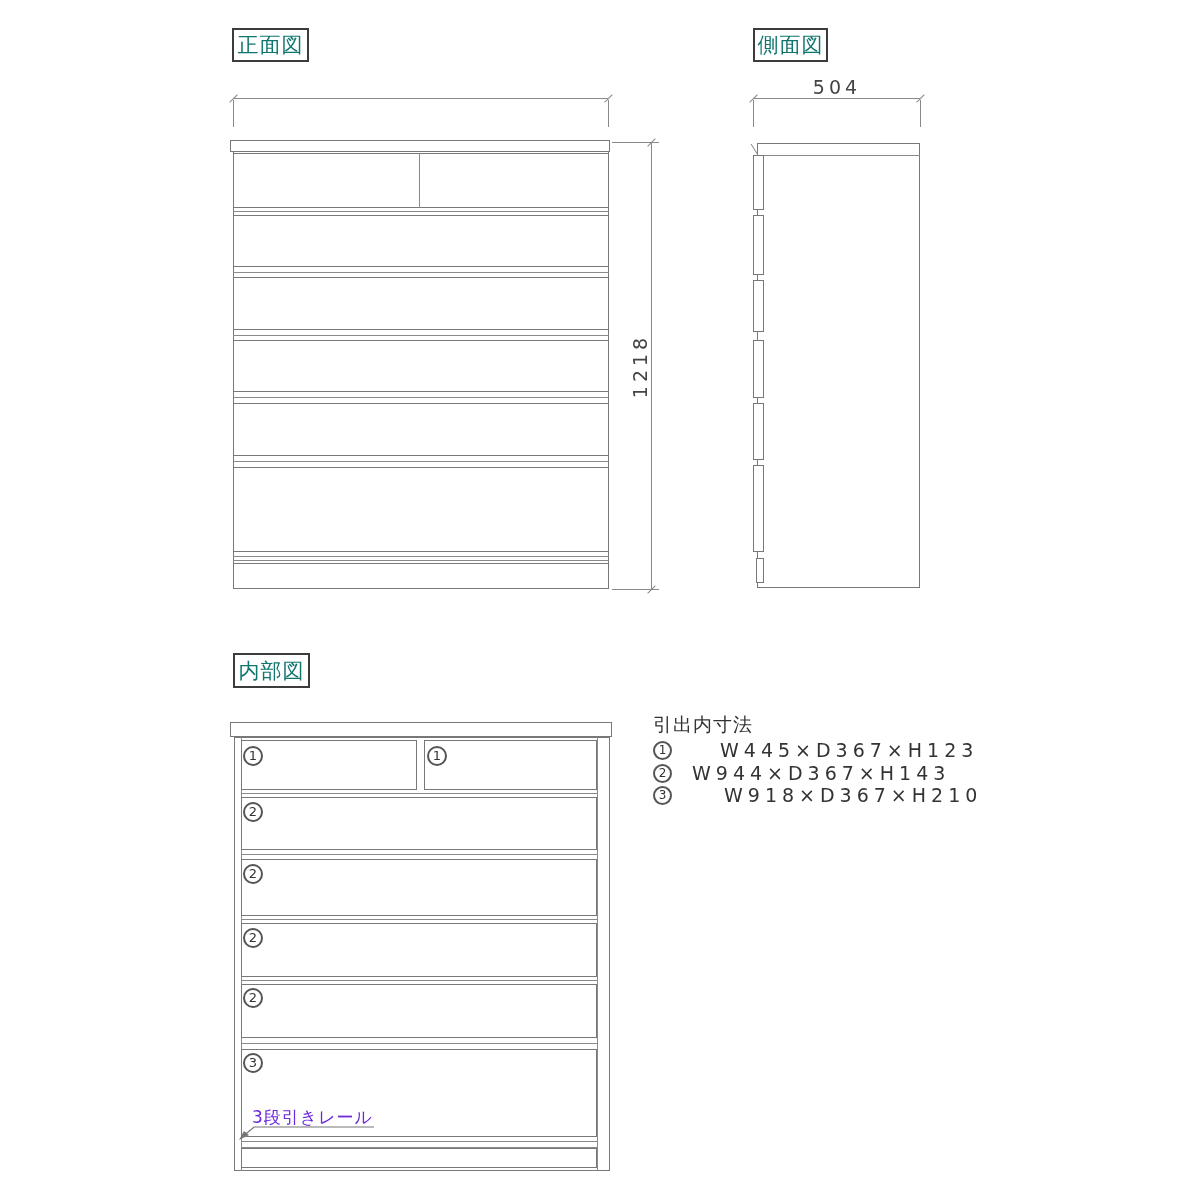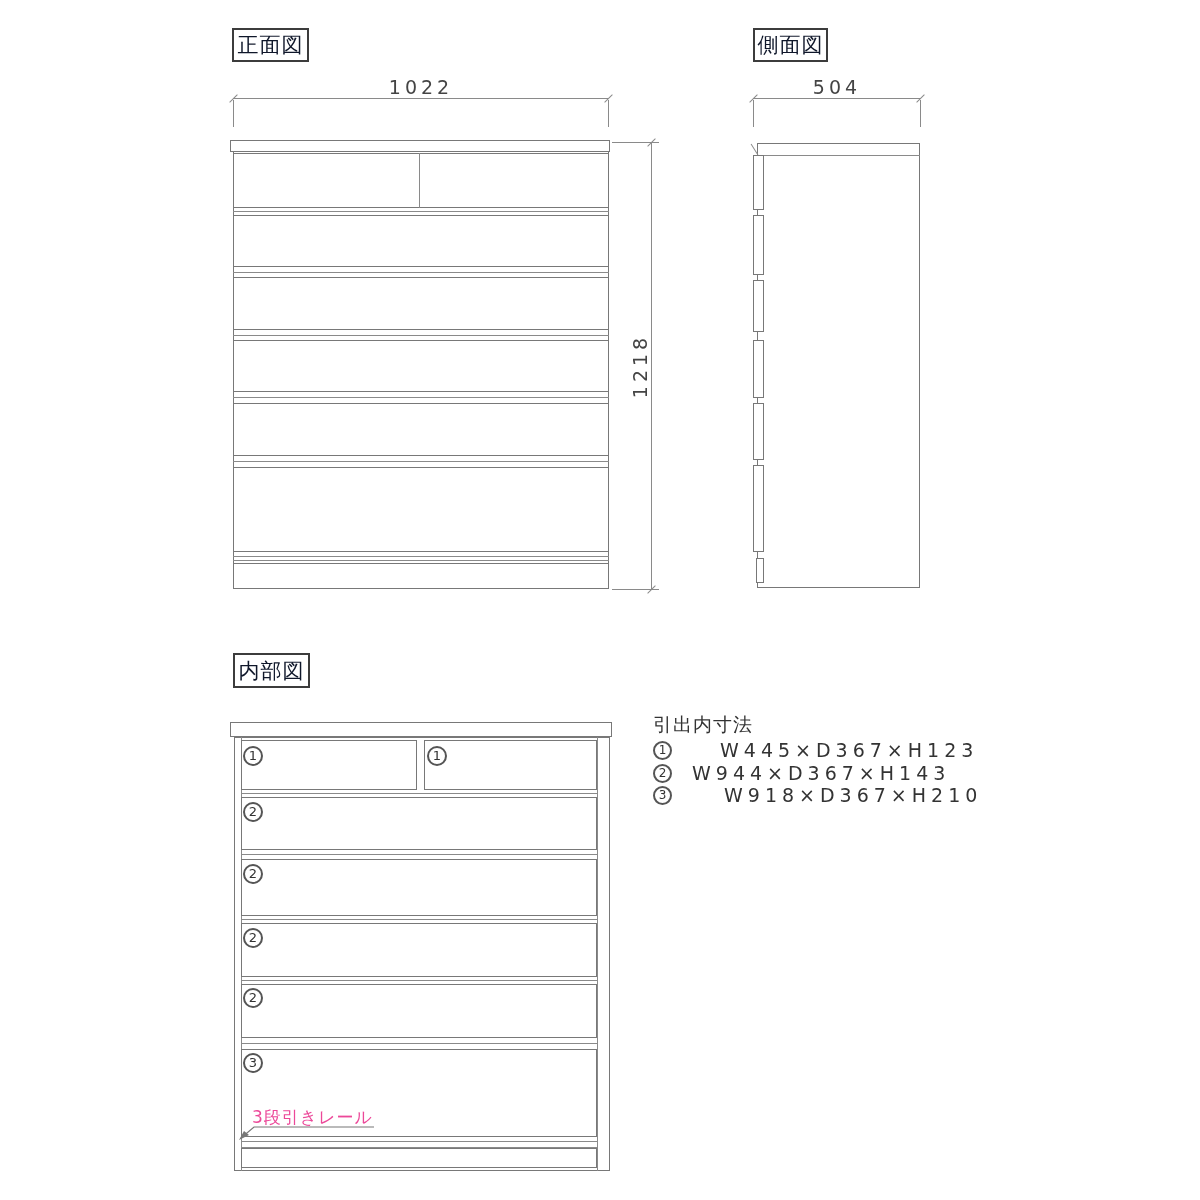--- a/index.html
+++ b/index.html
@@ -6,42 +6,41 @@
   .canvas{
     position:relative;width:1200px;height:1200px;background:#fff;overflow:hidden;
     font-family:"DejaVu Sans","Liberation Sans",sans-serif;color:#333;
   }
   
   .bx{position:absolute;border:1px solid #787878;background:#fff;box-sizing:border-box;}
   .hl{position:absolute;height:1px;background:#8a8a8a;}
   .vl{position:absolute;width:1px;background:#8a8a8a;}
   .lb{position:absolute;border:2px solid #3c3c3c;background:#fff;box-sizing:border-box;
       display:flex;align-items:center;justify-content:center;
-      font-size:21px;font-weight:500;color:#0f172a;letter-spacing:1px;}
+      font-size:21px;font-weight:500;color:#0f766e;letter-spacing:1px;}
   .dt{position:absolute;font-size:19px;color:#444;letter-spacing:4px;text-align:center;}
   .slash{position:absolute;width:11px;height:1px;background:#8a8a8a;transform:rotate(-45deg);}
   .cn{position:absolute;width:20px;height:20px;border:2px solid #555;border-radius:50%;
       box-sizing:border-box;font-size:13px;line-height:16px;text-align:center;color:#333;background:#fff;}
   .cns{position:absolute;width:19px;height:19px;border:2px solid #555;border-radius:50%;
       box-sizing:border-box;font-size:12px;line-height:15px;text-align:center;color:#333;background:#fff;}
   .spec-dims{position:absolute;font-size:19px;color:#333;letter-spacing:5px;white-space:nowrap;}
-  .note{position:absolute;font-size:17px;color:#ec4899;letter-spacing:1px;white-space:nowrap;}
+  .note{position:absolute;font-size:17px;color:#6d28d9;letter-spacing:1px;white-space:nowrap;}
   .spec-title{position:absolute;font-size:19px;color:#333;letter-spacing:1px;}
   svg{position:absolute;overflow:visible;}
 </style>
 </head>
 <body>
 
 <div class="canvas">
 
   <div class="lb" style="left:232px;top:28px;width:77px;height:34px">
     <span>正面図</span>
   </div>
 
-  <div class="dt" style="left:233px;top:76px;width:376px">1022</div>
   <div class="hl" style="left:233px;top:98px;width:375px"></div>
   <div class="vl" style="left:233px;top:100px;height:27px"></div>
   <div class="vl" style="left:608px;top:100px;height:27px"></div>
   <div class="slash" style="left:228px;top:98px"></div>
   <div class="slash" style="left:603px;top:98px"></div>
 
   <div>
     <div class="bx" style="left:230px;top:140px;width:380px;height:12px"></div>
     <div class="bx" style="left:233px;top:151px;width:376px;height:438px"></div>
     <div class="bx" style="left:233px;top:153px;width:376px;height:55px"></div>

